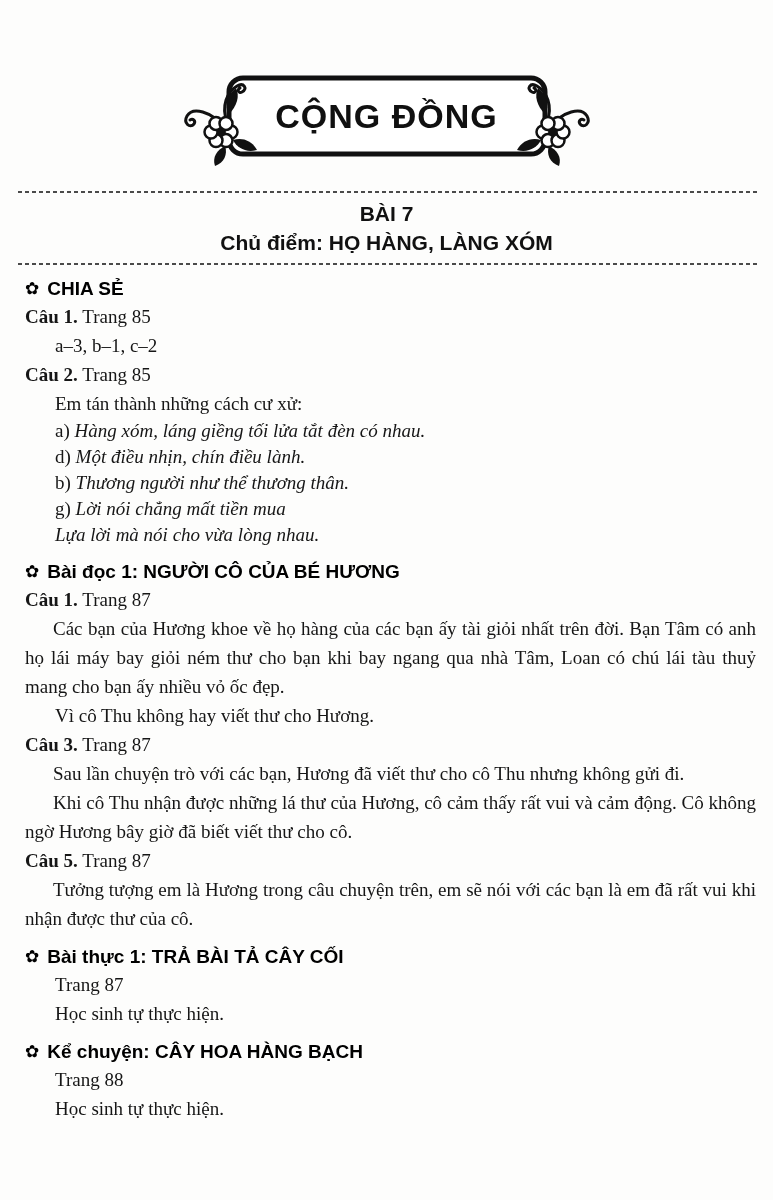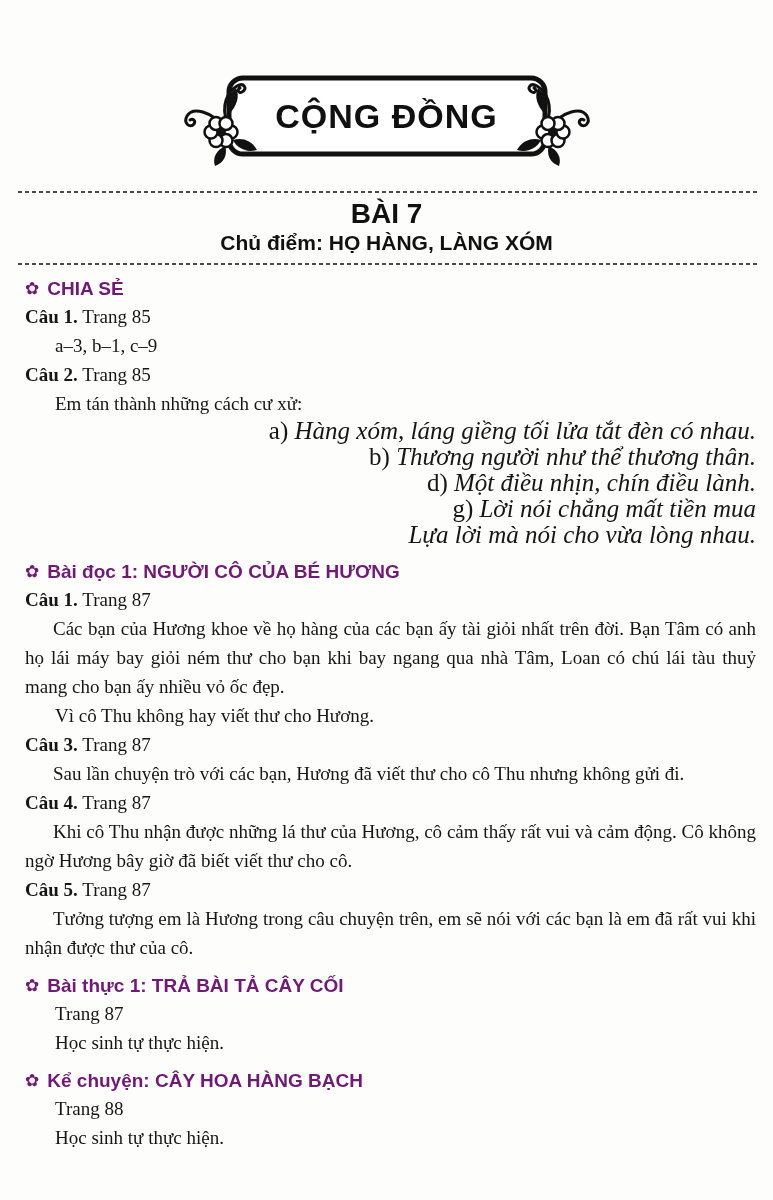--- a/index.html
+++ b/index.html
@@ -34,44 +34,44 @@
   }
   .rule-1 { margin-top:17px; }
   .rule-2 { margin-top:6px; }
 
   
   .lesson-head {
     text-align:center;
     font-family:"Liberation Sans","DejaVu Sans",sans-serif;
     font-weight:bold; color:#111;
   }
-  .lesson-head.bai { font-size:28px; line-height:26px; margin-top:8px; }
+  .lesson-head.bai { font-size:21px; line-height:26px; margin-top:8px; }
   .lesson-head.topic { font-size:21px; line-height:28px; margin-top:2px; }
 
   
   .content { padding:0 17px 0 25px; }
 
   h3.sec {
     font-family:"Liberation Sans","DejaVu Sans",sans-serif;
     font-weight:bold; font-size:19px; line-height:24px;
-    margin:12px 0 0 0; color:#701a75;
+    margin:12px 0 0 0; color:#000000;
   }
   h3.sec .fl { font-size:17px; margin-right:8px; position:relative; top:-1px; }
 
   .qrow { margin:0; font-size:19px; line-height:29px; }
   .qrow b { font-weight:bold; }
 
   .ans  { margin:0; padding-left:30px; font-size:19px; line-height:29px; }
 
   .para {
     margin:0; font-size:19px; line-height:29px;
     text-align:justify; text-indent:28px;
   }
 
-  .quote { margin:0; padding-left:30px; font-size:25px; line-height:26px;text-align:right; }
+  .quote { margin:0; padding-left:30px; font-size:19px; line-height:26px; }
   .quote .marker { font-style:normal; }
   .quote .qtext  { font-style:italic; }
 </style>
 </head>
 <body>
 
 <div class="page">
 
   <div class="banner-wrap">
     <svg width="420" height="112" viewBox="0 0 420 112">
@@ -109,38 +109,38 @@
 
   <div class="content">
 
     <h3 class="sec">
       <span class="fl">✿</span><span>CHIA SẺ</span>
     </h3>
     <p class="qrow">
       <b>Câu 1.</b>
       <span>Trang 85</span>
     </p>
-    <p class="ans">a–3, b–1, c–9</p>
+    <p class="ans">a–3, b–1, c–2</p>
     <p class="qrow">
       <b>Câu 2.</b>
       <span>Trang 85</span>
     </p>
     <p class="ans">Em tán thành những cách cư xử:</p>
 
     <p class="quote">
       <span class="marker">a)</span>
       <span class="qtext">Hàng xóm, láng giềng tối lửa tắt đèn có nhau.</span>
     </p>
     <p class="quote">
+      <span class="marker">d)</span>
+      <span class="qtext">Một điều nhịn, chín điều lành.</span>
+    </p>
+    <p class="quote">
       <span class="marker">b)</span>
       <span class="qtext">Thương người như thể thương thân.</span>
-    </p>
-    <p class="quote">
-      <span class="marker">d)</span>
-      <span class="qtext">Một điều nhịn, chín điều lành.</span>
     </p>
     <p class="quote">
       <span class="marker">g)</span>
       <span class="qtext">Lời nói chẳng mất tiền mua</span>
     </p>
     <p class="quote">
       <span class="marker"></span>
       <span class="qtext">Lựa lời mà nói cho vừa lòng nhau.</span>
     </p>
 
@@ -151,24 +151,20 @@
       <b>Câu 1.</b>
       <span>Trang 87</span>
     </p>
     <p class="para">Các bạn của Hương khoe về họ hàng của các bạn ấy tài giỏi nhất trên đời. Bạn Tâm có anh họ lái máy bay giỏi ném thư cho bạn khi bay ngang qua nhà Tâm, Loan có chú lái tàu thuỷ mang cho bạn ấy nhiều vỏ ốc đẹp.</p>
     <p class="ans">Vì cô Thu không hay viết thư cho Hương.</p>
     <p class="qrow">
       <b>Câu 3.</b>
       <span>Trang 87</span>
     </p>
     <p class="para">Sau lần chuyện trò với các bạn, Hương đã viết thư cho cô Thu nhưng không gửi đi.</p>
-    <p class="qrow">
-      <b>Câu 4.</b>
-      <span>Trang 87</span>
-    </p>
     <p class="para">Khi cô Thu nhận được những lá thư của Hương, cô cảm thấy rất vui và cảm động. Cô không ngờ Hương bây giờ đã biết viết thư cho cô.</p>
     <p class="qrow">
       <b>Câu 5.</b>
       <span>Trang 87</span>
     </p>
     <p class="para">Tưởng tượng em là Hương trong câu chuyện trên, em sẽ nói với các bạn là em đã rất vui khi nhận được thư của cô.</p>
 
     <h3 class="sec">
       <span class="fl">✿</span><span>Bài thực 1: TRẢ BÀI TẢ CÂY CỐI</span>
     </h3>

